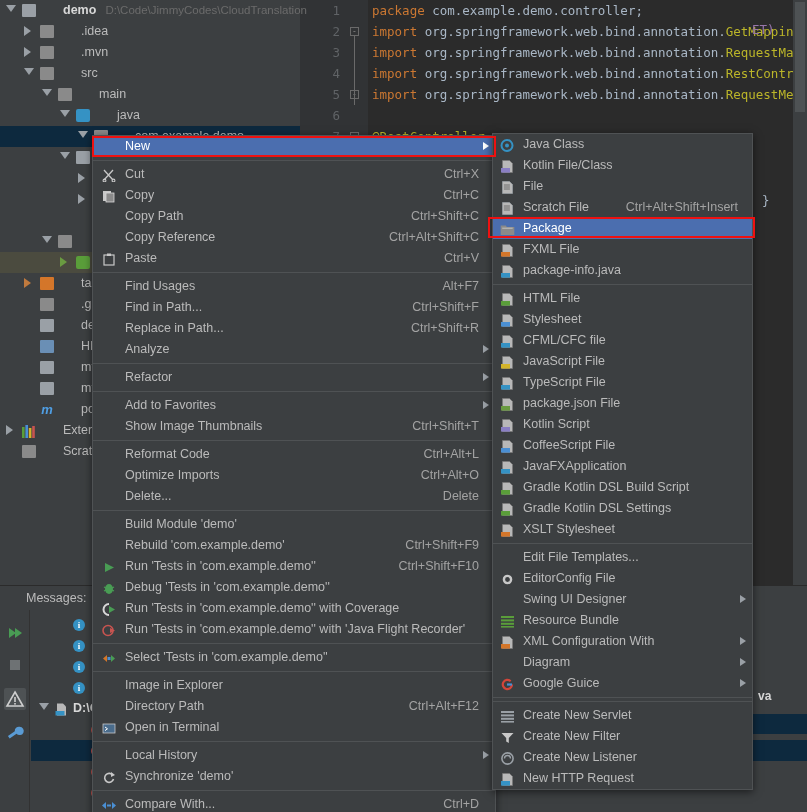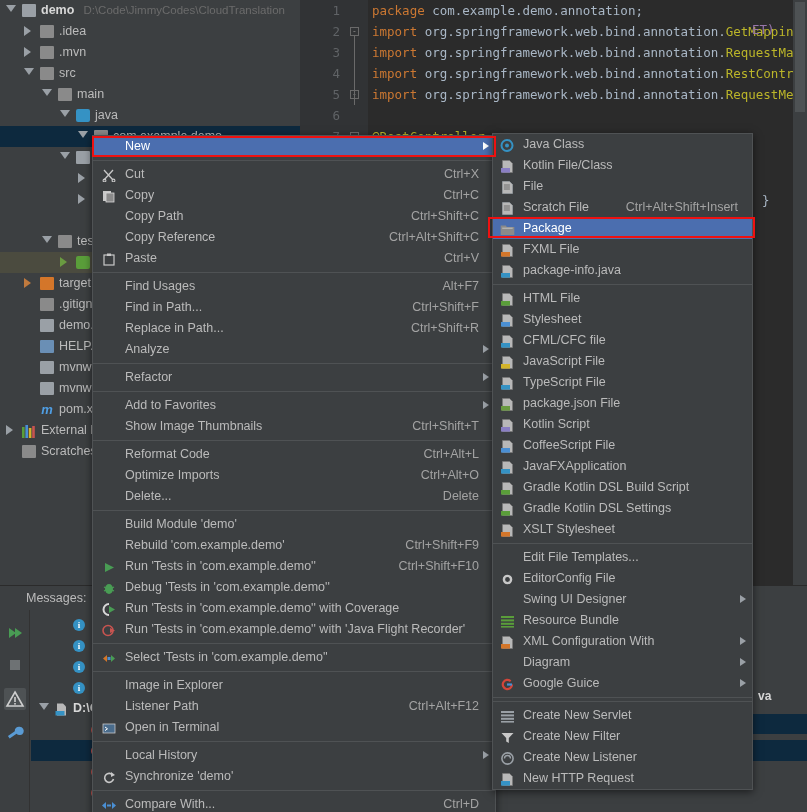--- a/index.html
+++ b/index.html
@@ -72,21 +72,21 @@
   }
   .arrow.right { border-width:5px 0 5px 7px; border-left-color:#9aa0a6; }
   .arrow.down  { border-width:7px 5px 0 5px; border-top-color:#9aa0a6; }
   .arrow.greenr { border-width:5px 0 5px 7px; border-left-color:#6a9b41; }
   .arrow.orangr { border-width:5px 0 5px 7px; border-left-color:#c07a3e; }
   .ticon {
     position:absolute; top:4px; width:14px; height:13px; border-radius:1px;
   }
   .ic-m { background:transparent; color:#4f9ee3; font-style:italic;
          font-size:13px; font-weight:bold; line-height:13px; text-align:center;}
-  .tlabel { position:absolute; }
+  .tlabel { position:absolute;margin-left:22px; }
   .tpath { color:#6b6b6b; font-size:11.5px; }
 
   
   .messages-pane {
     position:absolute; left:0; top:585px; width:807px; height:227px;
     background:#3c3f41; border-top:1px solid #2b2b2b;
   }
   .msg-header {
     position:absolute; left:0; top:0; width:807px; height:24px;
     color:#bbbbbb; font-size:12.5px; line-height:24px;
@@ -175,21 +175,21 @@
 </style>
 </head>
 <body>
 
 <div id="root">
 
   <div class="editor-pane">
     <div class="gutter"></div>
     <div class="gutter-fold"></div>
     <div id="code-lines">
-        <div class="code-line" style="top: 0px;"><span class="lnum">1</span><span class="codetext"><span class="kw">package</span><span class="pl"> com.example.demo.annotation;</span></span></div>
+        <div class="code-line" style="top: 0px;"><span class="lnum">1</span><span class="codetext"><span class="kw">package</span><span class="pl"> com.example.demo.controller;</span></span></div>
         <div class="code-line" style="top: 21px;"><span class="lnum">2</span><span class="fold-mark" style="top: 6px;">-</span><span class="fold-line" style="top: 14px; height: 7px;"></span><span class="codetext"><span class="kw">import</span><span class="pl"> org.springframework.web.bind.annotation.</span><span class="ann">GetMapping</span><span class="pl">;</span></span></div>
         <div class="code-line" style="top: 42px;"><span class="lnum">3</span><span class="codetext"><span class="kw">import</span><span class="pl"> org.springframework.web.bind.annotation.</span><span class="ann">RequestMapping</span></span></div>
         <div class="code-line" style="top: 63px;"><span class="lnum">4</span><span class="codetext"><span class="kw">import</span><span class="pl"> org.springframework.web.bind.annotation.</span><span class="ann">RestController</span></span></div>
         <div class="code-line" style="top: 84px;"><span class="lnum">5</span><span class="fold-mark" style="top: 6px;">-</span><span class="fold-line" style="top: 0px; height: 7px;"></span><span class="codetext"><span class="kw">import</span><span class="pl"> org.springframework.web.bind.annotation.</span><span class="ann">RequestMethod</span></span></div>
         <div class="code-line" style="top: 105px;"><span class="lnum">6</span><span class="codetext"></span></div>
         <div class="code-line" style="top: 126px;"><span class="lnum">7</span><span class="fold-mark" style="top: 6px;">-</span><span class="fold-line" style="top: 14px; height: 7px;"></span><span class="codetext"><span class="at">@RestController</span></span></div>
         <div style="position: absolute; left: 54px; top: 35px; width: 1px; height: 70px; background: rgb(106, 106, 106);"></div>
       </div>
 
     <div style="position:absolute; left:452px; top:22px; font-family:'DejaVu Sans Mono',monospace;
@@ -455,21 +455,21 @@
               <polygon points="8,4 13,6.5 8,9" fill="#c75450"></polygon>
             </svg></span><span>Run 'Tests in 'com.example.demo'' with 'Java Flight Recorder'</span></div>
         <div class="msep"></div>
         <div class="mi"><span class="mi-icon"><svg width="14" height="13" viewBox="0 0 14 13">
               <polygon points="1,6.5 5,3 5,10" fill="#d4762a"></polygon>
               <polygon points="13,6.5 9,3 9,10" fill="#499c54"></polygon>
               <rect x="5.5" y="5" width="3" height="3" fill="#4a8fd4"></rect>
             </svg></span><span>Select 'Tests in 'com.example.demo''</span></div>
         <div class="msep"></div>
         <div class="mi"><span>Image in Explorer</span></div>
-        <div class="mi"><span>Listener Path</span><span class="shortcut">Ctrl+Alt+F12</span></div>
+        <div class="mi"><span>Directory Path</span><span class="shortcut">Ctrl+Alt+F12</span></div>
         <div class="mi"><span class="mi-icon"><svg width="14" height="13" viewBox="0 0 14 13">
               <rect x="1" y="2" width="12" height="9" fill="#4a6c8c" stroke="#c8c8c8" stroke-width="0.8"></rect>
               <path d="M3 5 L5.5 6.8 L3 8.6" stroke="#ffffff" stroke-width="1" fill="none"></path>
             </svg></span><span>Open in Terminal</span></div>
         <div class="msep"></div>
         <div class="mi"><span>Local History</span><span class="submenu-arrow"></span></div>
         <div class="mi"><span class="mi-icon"><svg width="14" height="13" viewBox="0 0 14 13">
               <path d="M11 4.5 A4.5 4.5 0 1 0 11.5 8" fill="none" stroke="#c8c8c8" stroke-width="1.6"></path>
               <polygon points="9,1 13,4 9,6" fill="#c8c8c8"></polygon>
             </svg></span><span>Synchronize 'demo'</span></div>

